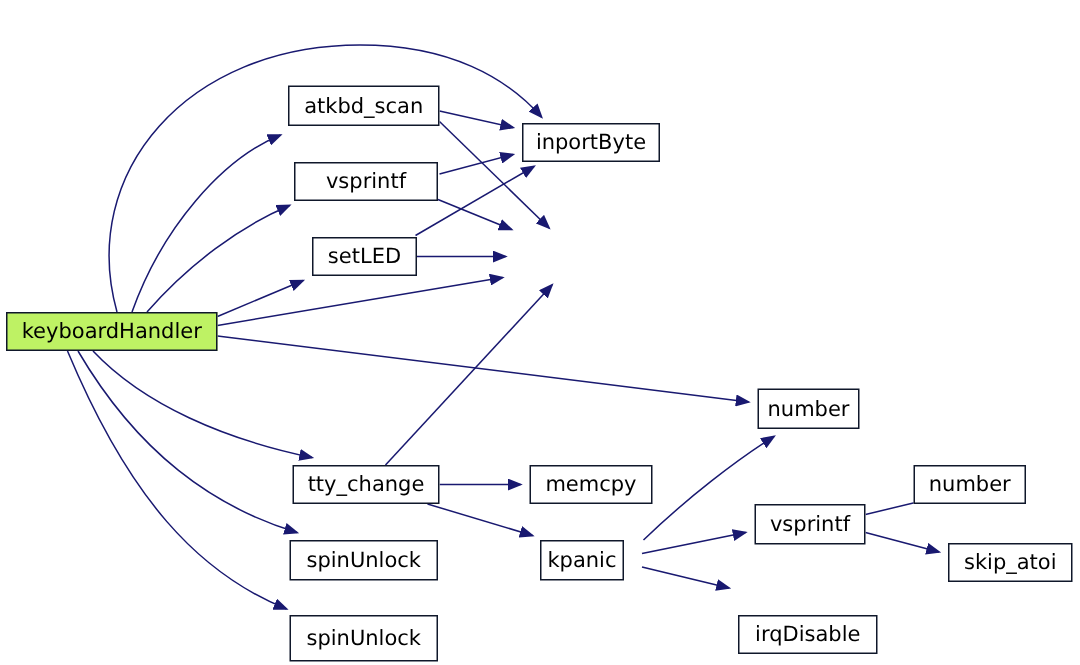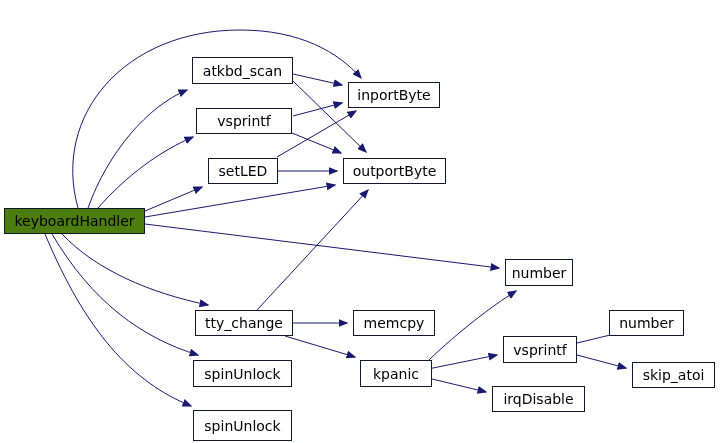--- a/index.html
+++ b/index.html
@@ -29,21 +29,21 @@
     background: #ffffff;
     display: flex;
     align-items: center;
     justify-content: center;
     font-size: 14px;
     color: #000000;
     white-space: nowrap;
     cursor: pointer;
   }
   .node.highlight {
-    background: #4d7c0f;
+    background: #bef264;
   }
   .node span {
     display: block;
     line-height: 1;
   }
 </style>
 </head>
 <body>
 
 <div id="graph">
@@ -94,23 +94,20 @@
   </div>
 
   <div class="node" style="left:208px; top:158px; width:70px; height:26px">
     <span>setLED</span>
   </div>
 
   <div class="node" style="left:348px; top:82px; width:92px; height:26px">
     <span>inportByte</span>
   </div>
 
-  <div class="node" style="left:343px; top:158px; width:103px; height:26px">
-    <span>outportByte</span>
-  </div>
 
   <div class="node" style="left:505px; top:259px; width:68px; height:27px">
     <span>number</span>
   </div>
 
   <div class="node" style="left:195px; top:310px; width:98px; height:26px">
     <span>tty_change</span>
   </div>
 
   <div class="node" style="left:353px; top:310px; width:82px; height:26px">
@@ -118,29 +115,29 @@
   </div>
 
   <div class="node" style="left:193px; top:360px; width:99px; height:27px">
     <span>spinUnlock</span>
   </div>
 
   <div class="node" style="left:193px; top:410px; width:99px; height:31px">
     <span>spinUnlock</span>
   </div>
 
-  <div class="node" style="left:360px; top:360px; width:72px; height:27px">
+  <div class="node" style="left:360px; top:360px; width:56px; height:27px">
     <span>kpanic</span>
   </div>
 
   <div class="node" style="left:503px; top:336px; width:74px; height:27px">
     <span>vsprintf</span>
   </div>
 
-  <div class="node" style="left:492px; top:386px; width:93px; height:26px">
+  <div class="node" style="left:492px; top:410px; width:93px; height:26px">
     <span>irqDisable</span>
   </div>
 
   <div class="node" style="left:609px; top:310px; width:75px; height:26px">
     <span>number</span>
   </div>
 
   <div class="node" style="left:632px; top:362px; width:83px; height:26px">
     <span>skip_atoi</span>
   </div>

